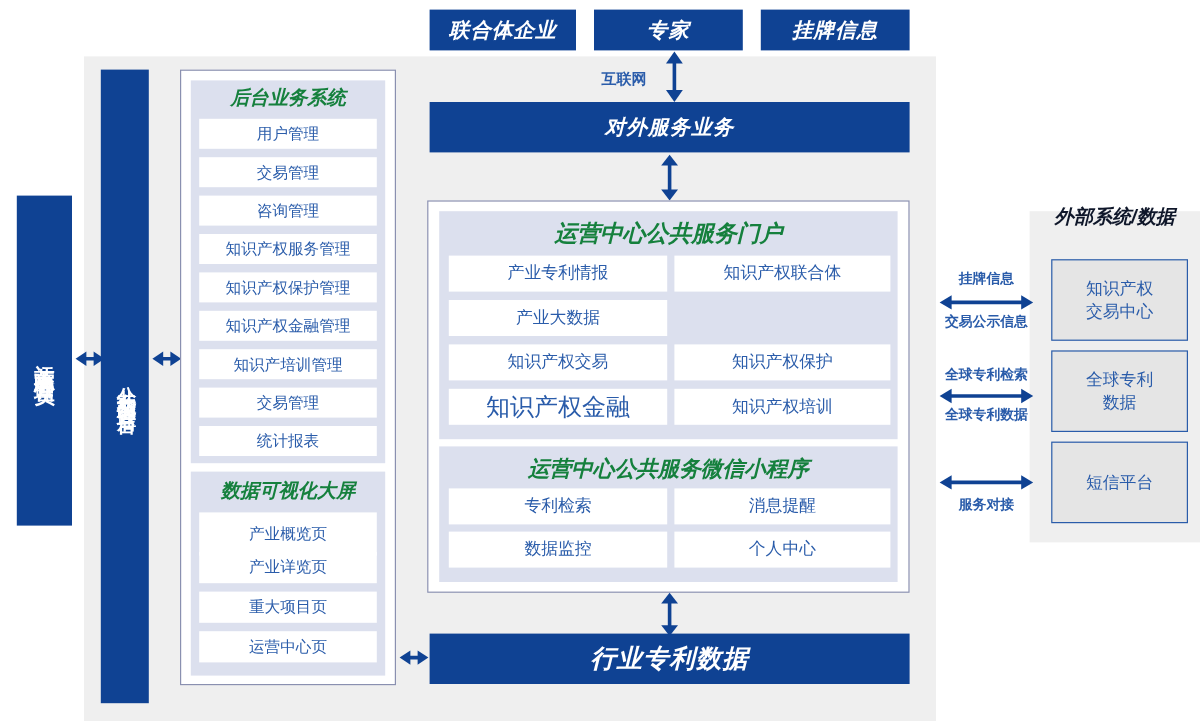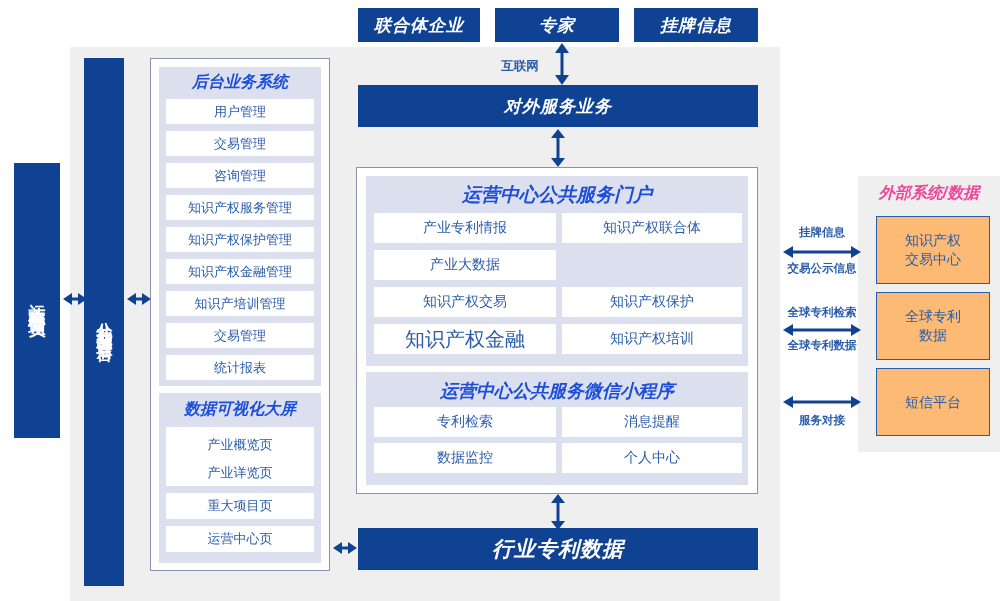--- a/index.html
+++ b/index.html
@@ -27,38 +27,38 @@
     position: absolute;
     background: #ffffff;
     border: 1px solid #8a90b0;
   }
   .lav-panel {
     position: absolute;
     background: #dce0ee;
   }
   .lav-title {
     position: absolute;
-    color: #1d4ed8;
+    color: #15803d;
     font-weight: bold;
     font-style: italic;
     text-align: center;
     display: flex; align-items: center; justify-content: center;
   }
   .item {
     position: absolute;
     background: #ffffff;
     color: #2a5caa;
     display: flex; align-items: center; justify-content: center;
     text-align: center;
     font-size: 13px;
     white-space: nowrap;
   }
   .ext-box {
     position: absolute;
-    background: #fdba74;
+    background: #e5e5e5;
     border: 1px solid #2a5caa;
     color: #2a5caa;
     display: flex; align-items: center; justify-content: center;
     text-align: center;
     font-size: 14px;
     line-height: 1.35;
   }
   .conn-label {
     position: absolute;
     color: #2a5caa;
@@ -183,21 +183,21 @@
     <line x1="11" y1="6" x2="11" y2="32" stroke="#0f4293" stroke-width="3"></line>
     <polygon points="11,1 4,10 18,10" fill="#0f4293"></polygon>
     <polygon points="11,37 4,28 18,28" fill="#0f4293"></polygon>
   </svg>
 
   <div class="dark-box" style="left:358px; top:528px; width:400px; height:42px; font-size:21px;">
     <span>行业专利数据</span>
   </div>
 
   <div class="gray-panel" style="left:858px; top:176px; width:142px; height:276px;"></div>
-  <div class="lav-title" style="left:858px; top:180px; width:142px; height:26px; font-size:16px; color:#ec4899;">外部系统/数据</div>
+  <div class="lav-title" style="left:858px; top:168px; width:142px; height:26px; font-size:16px; color:#0f172a;">外部系统/数据</div>
 
   <div class="ext-box" style="left:876px; top:216px; width:114px; height:68px;">
     <span>
       <span>知识产权</span><br>
       <span>交易中心</span>
     </span>
   </div>
   <div class="ext-box" style="left:876px; top:292px; width:114px; height:68px;">
     <span>
       <span>全球专利</span><br>

